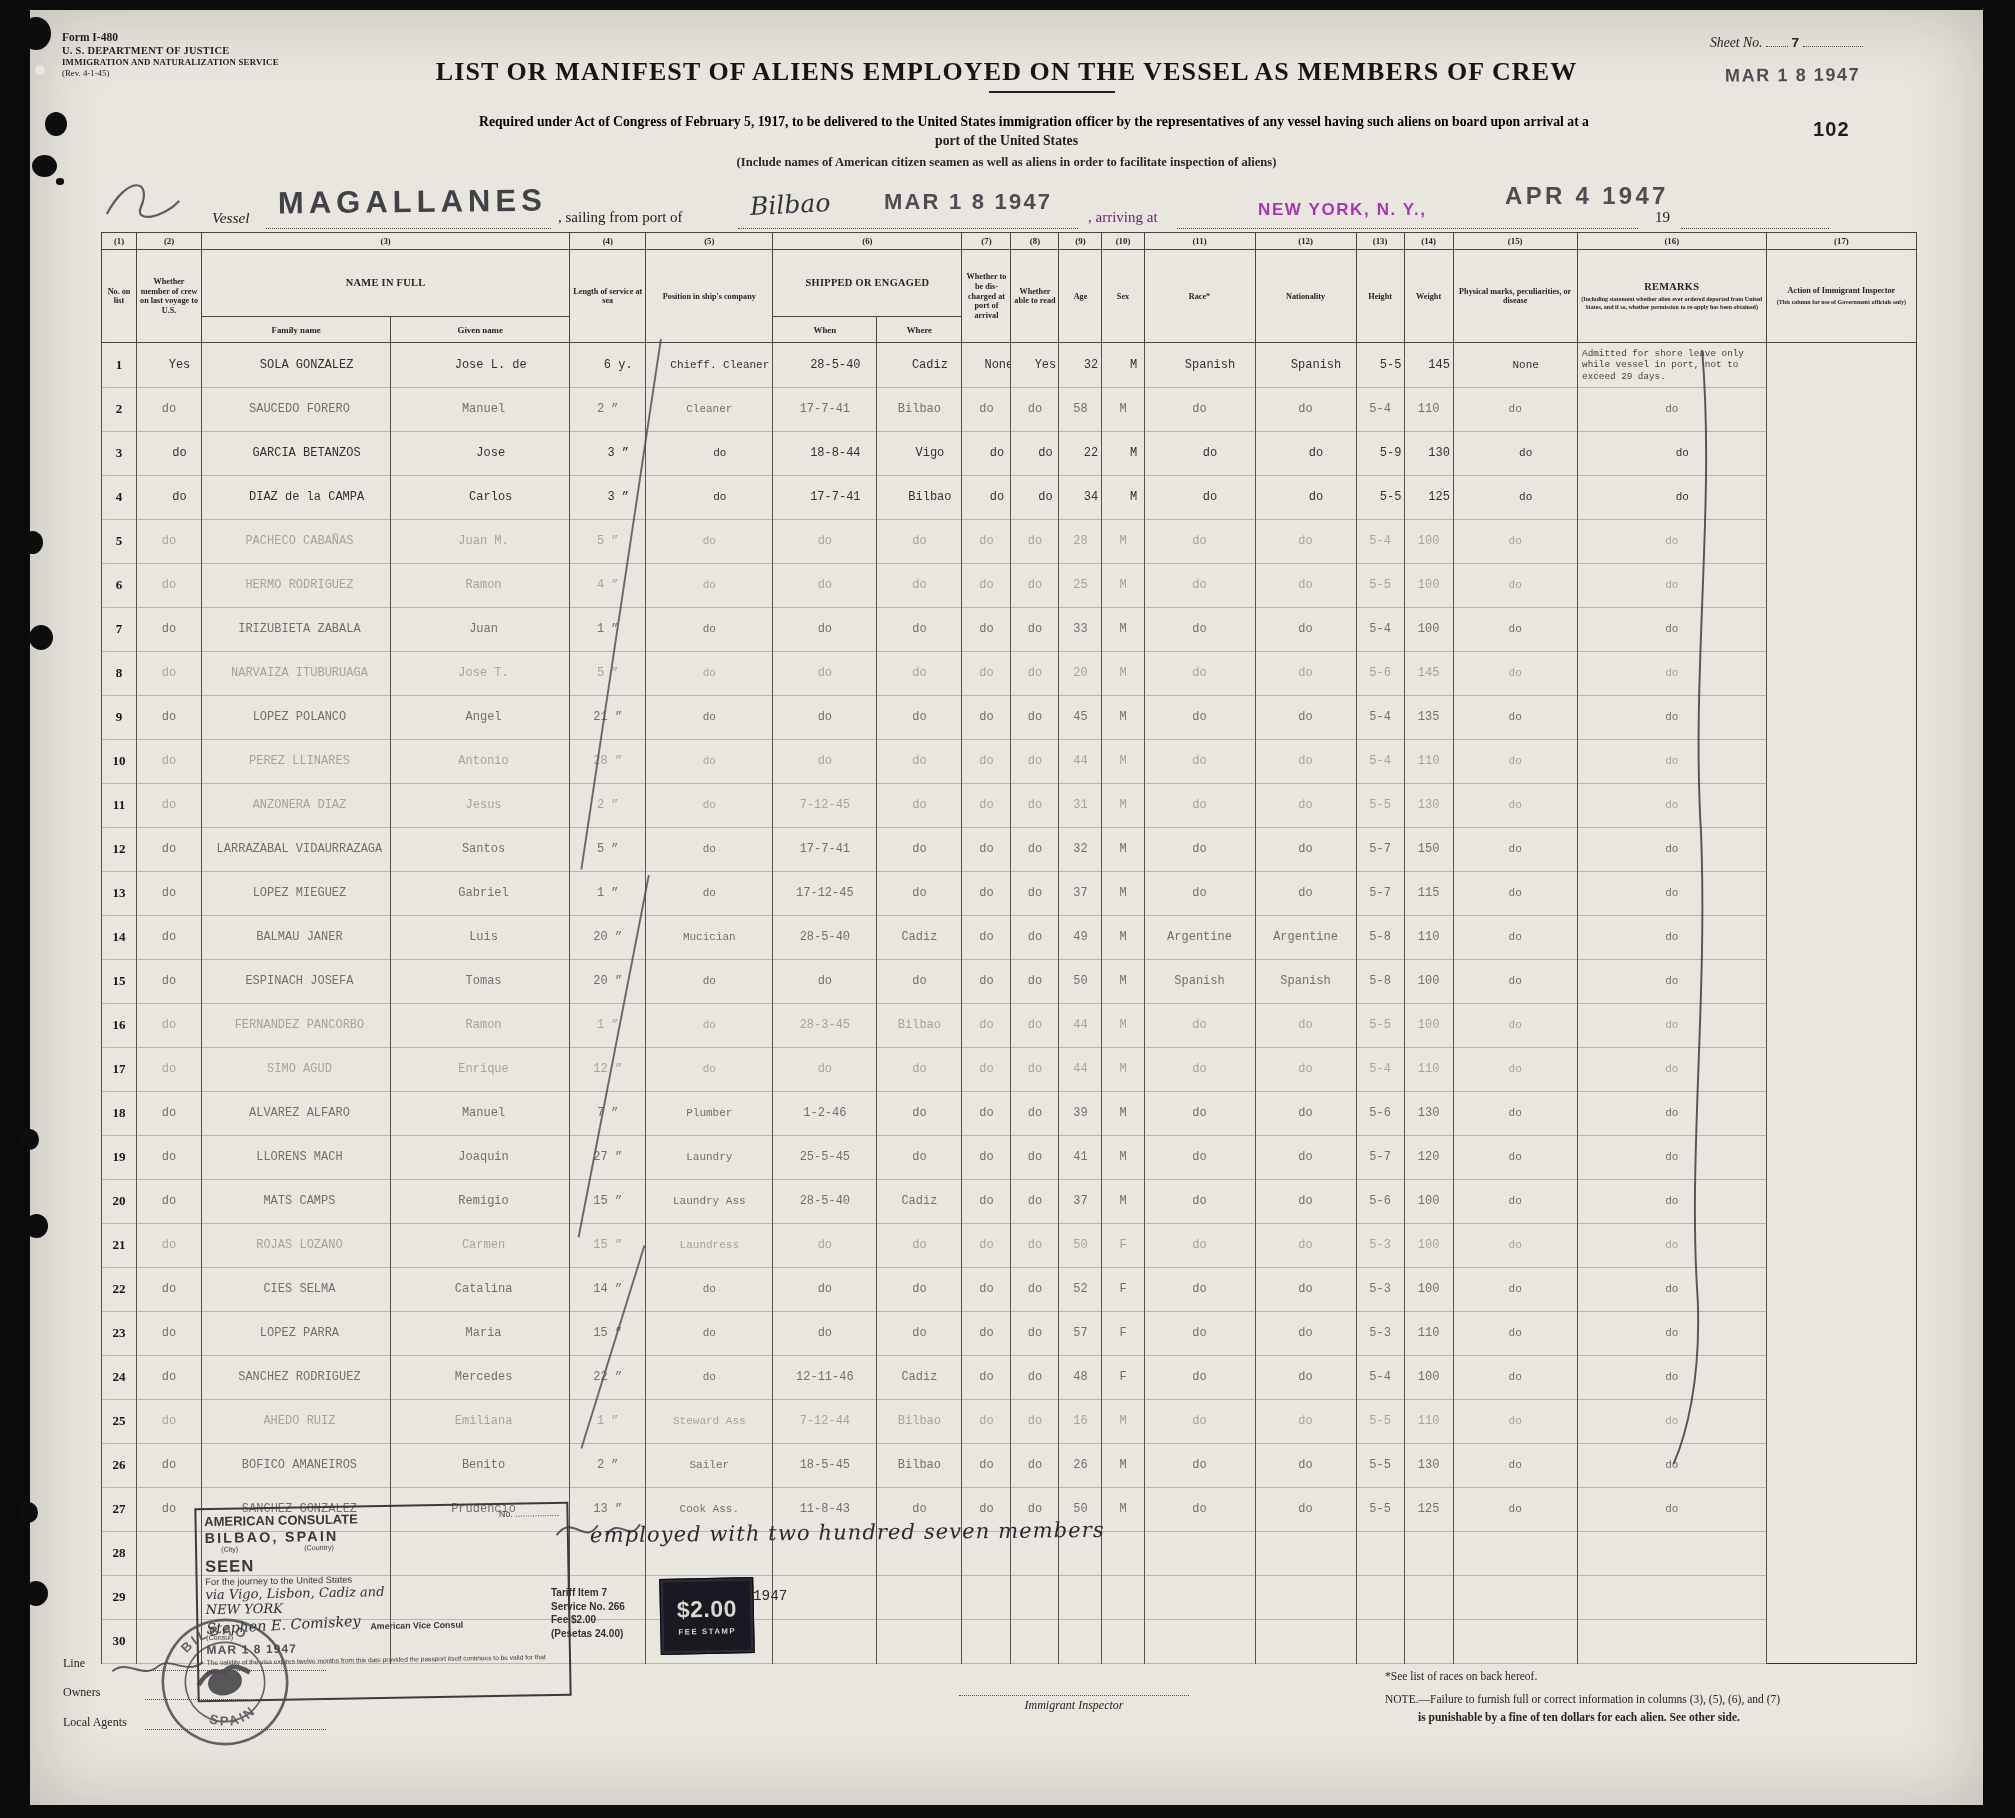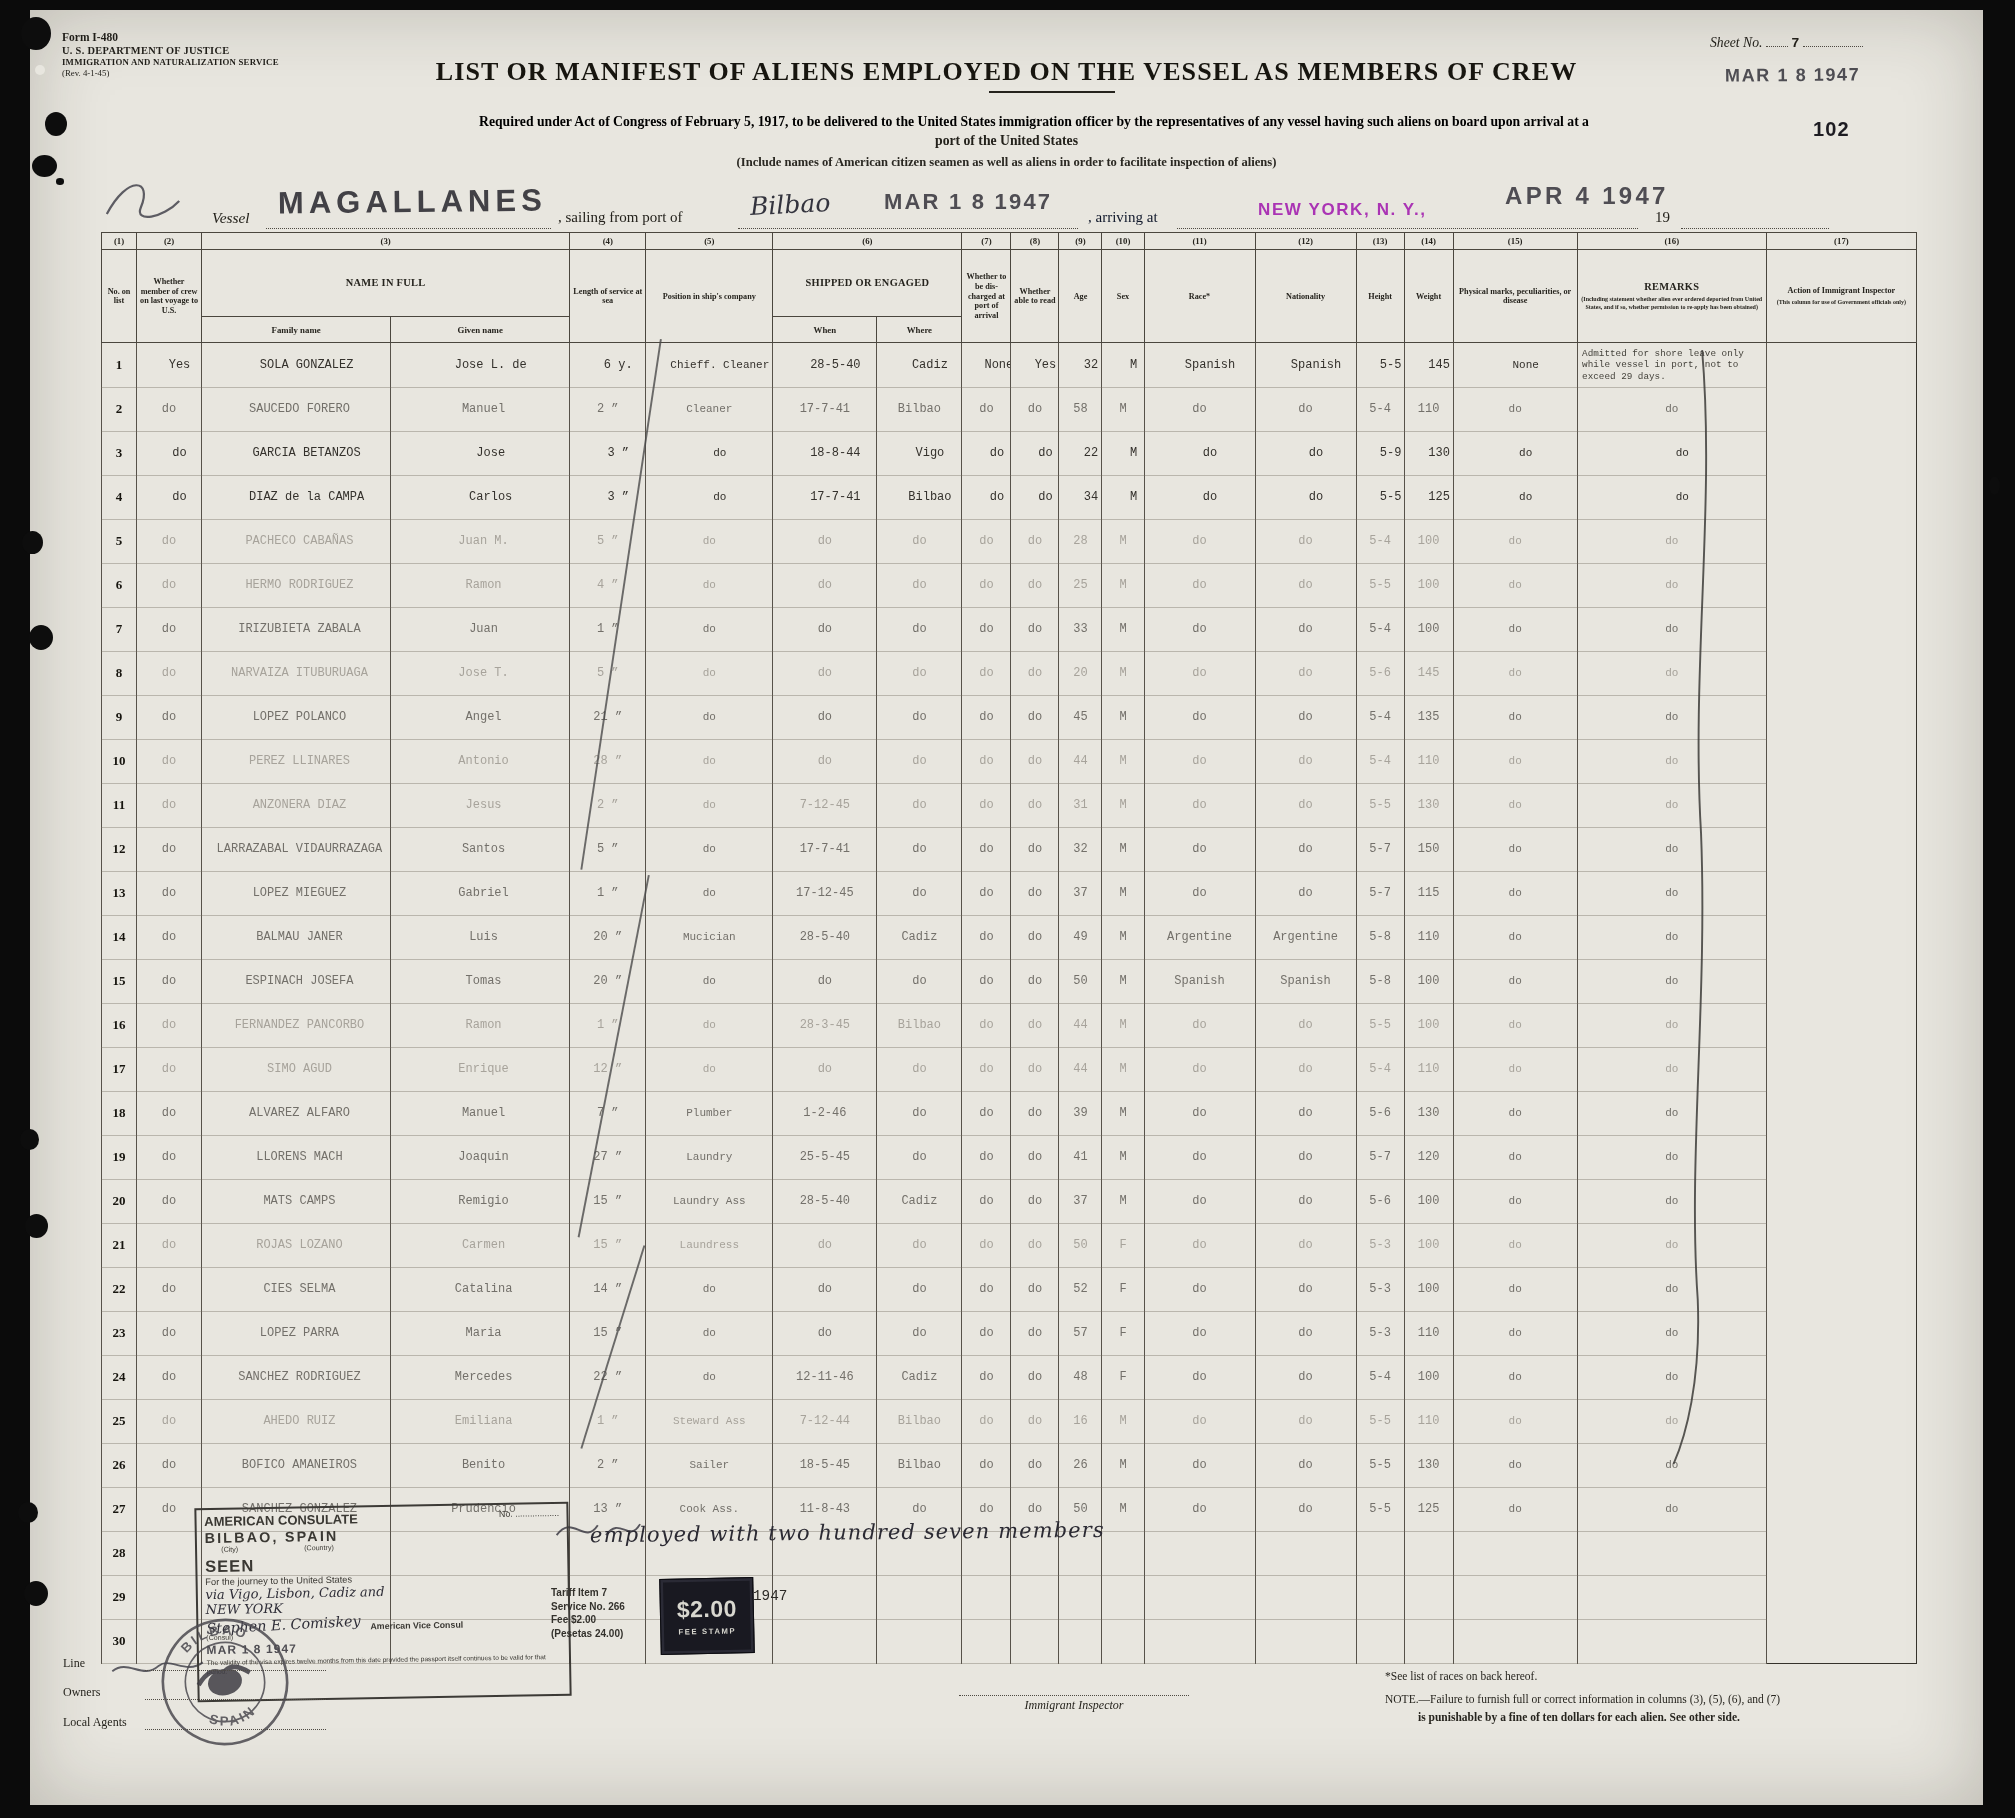--- a/index.html
+++ b/index.html
@@ -46,21 +46,21 @@
   .sheet-block { position:absolute; left:1680px; top:24px; font-size:13.7px; font-style:italic; color:#23211b; }
   .sheet-no { font-style:normal; font-family:"Liberation Mono", monospace; font-weight:700; }
   .received-stamp { position:absolute; left:1695px; top:55px; font-size:18px; letter-spacing:1.6px; transform:rotate(-.5deg); }
   .page-stamp { position:absolute; left:1783px; top:108px; font-size:20px; letter-spacing:1.1px; color:#1d1c22; font-family:"Liberation Sans",sans-serif; font-weight:700; }
 
   .vessel-label { position:absolute; left:182px; top:199px; font-size:15.4px; font-style:italic; color:#23211b; }
   .vessel-name { position:absolute; left:248px; top:174px; font-size:31px; letter-spacing:5px; color:#2c2b31; transform:rotate(-.6deg); }
   .sailing-label { position:absolute; left:528px; top:199px; font-size:15px; color:#23211b; }
   .port-written { position:absolute; left:720px; top:180px; font-size:25px; transform:rotate(-3deg); }
   .sail-stamp { position:absolute; left:854px; top:179px; font-size:22px; letter-spacing:2.2px; }
-  .arriving-label { position:absolute; left:1058px; top:199px; font-size:15px; color:#0f172a; }
+  .arriving-label { position:absolute; left:1058px; top:199px; font-size:15px; color:#701a75; }
   .arrive-port { position:absolute; left:1228px; top:190px; font-size:17px; letter-spacing:1.6px; color:#a21caf; }
   .arrive-stamp { position:absolute; left:1475px; top:172px; font-size:24px; letter-spacing:3.3px; }
   .year-prefix { position:absolute; left:1625px; top:199px; font-size:15px; color:#23211b; }
   .uline { position:absolute; height:0; }
 
   
   .table-wrap { position:absolute; left:71px; top:222px; width:1816px; }
   table.manifest { border-collapse:collapse; table-layout:fixed; width:1816px;
     border:1.6px solid #35322b; }
   .manifest th { border:1.1px solid #4a463e; vertical-align:middle; text-align:center;

